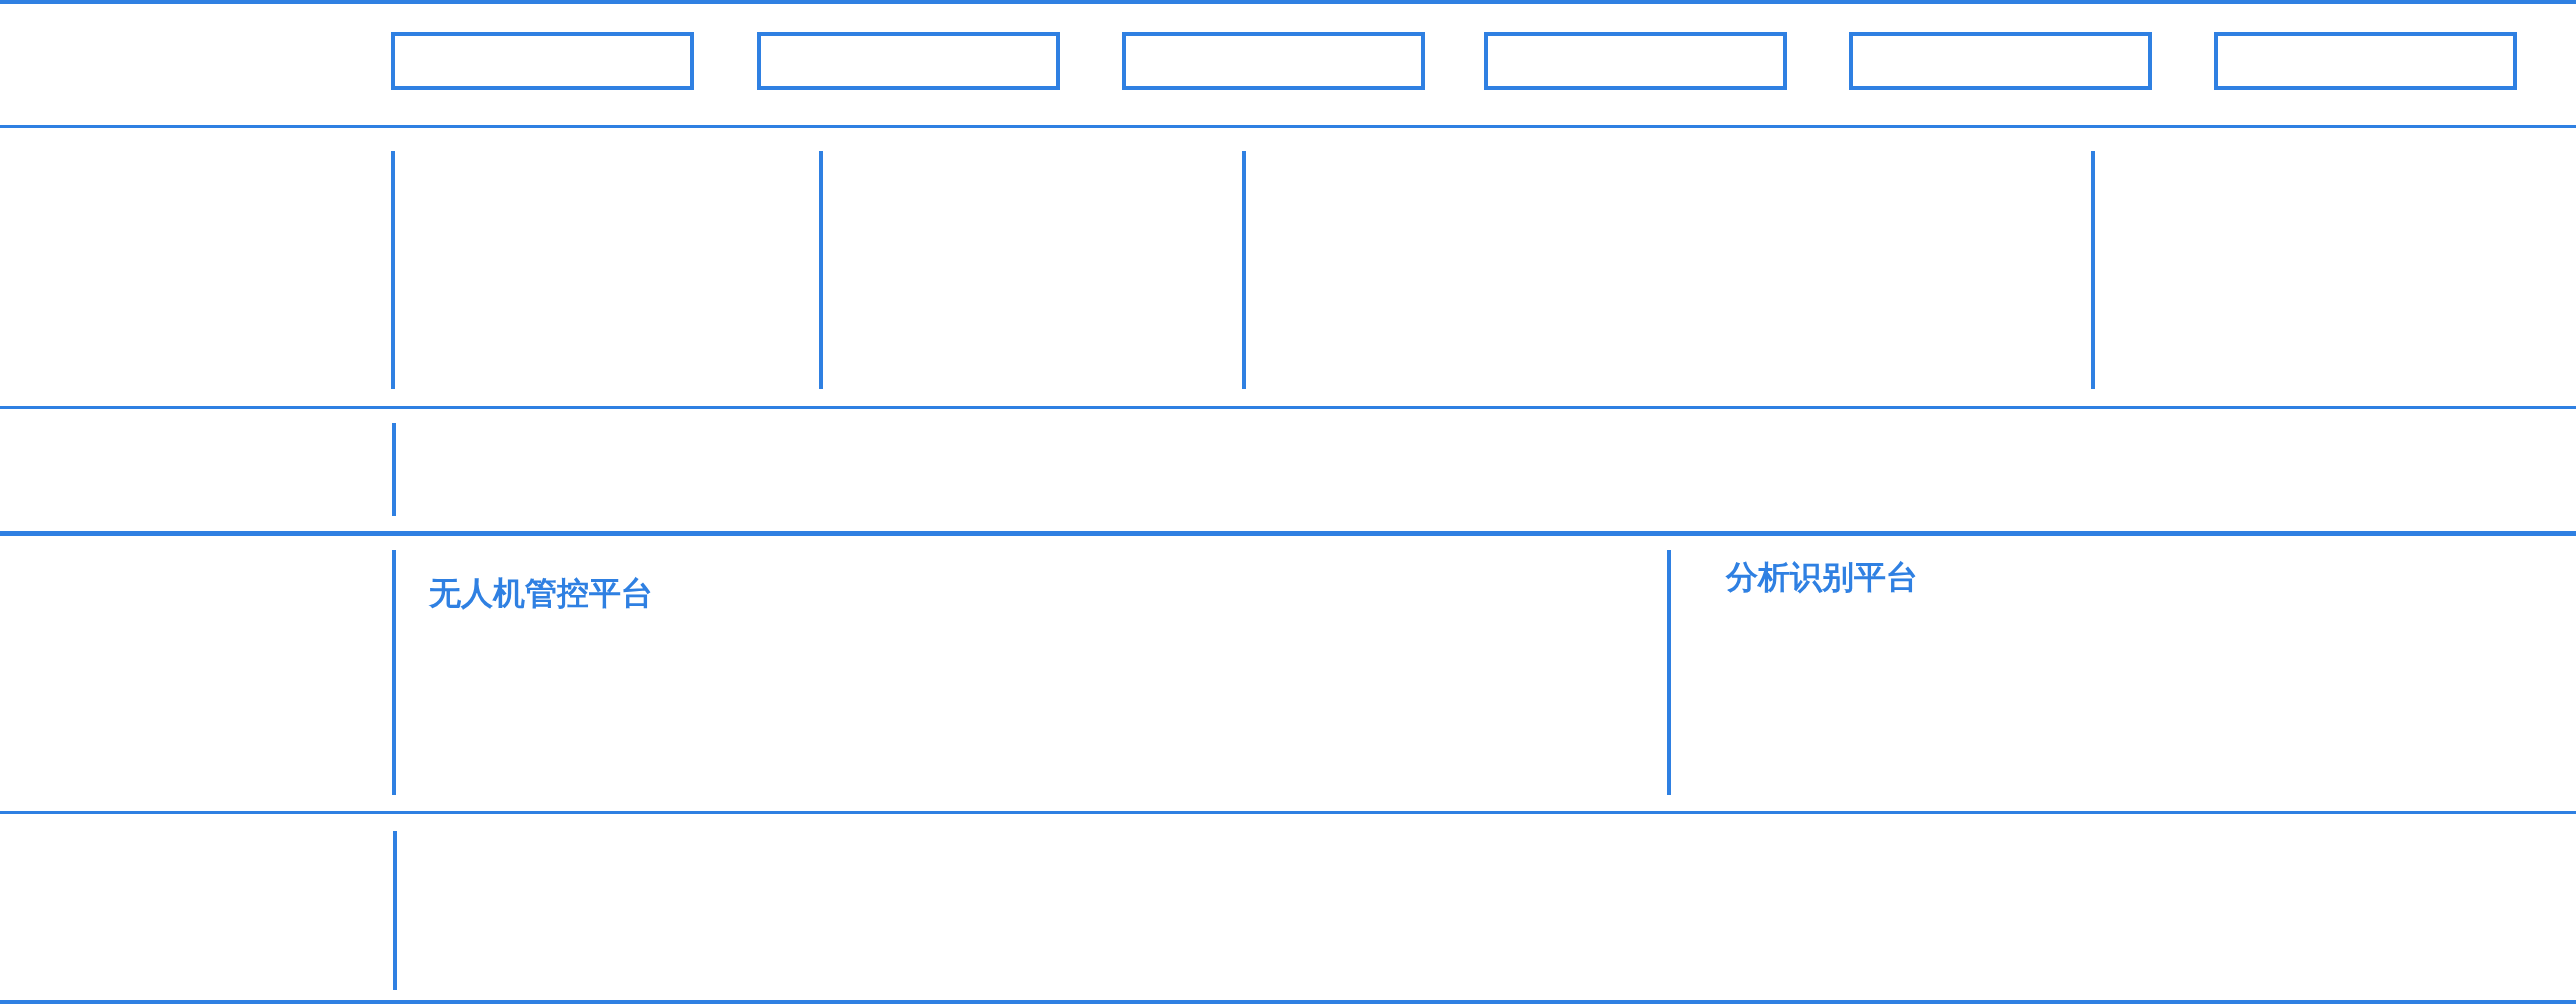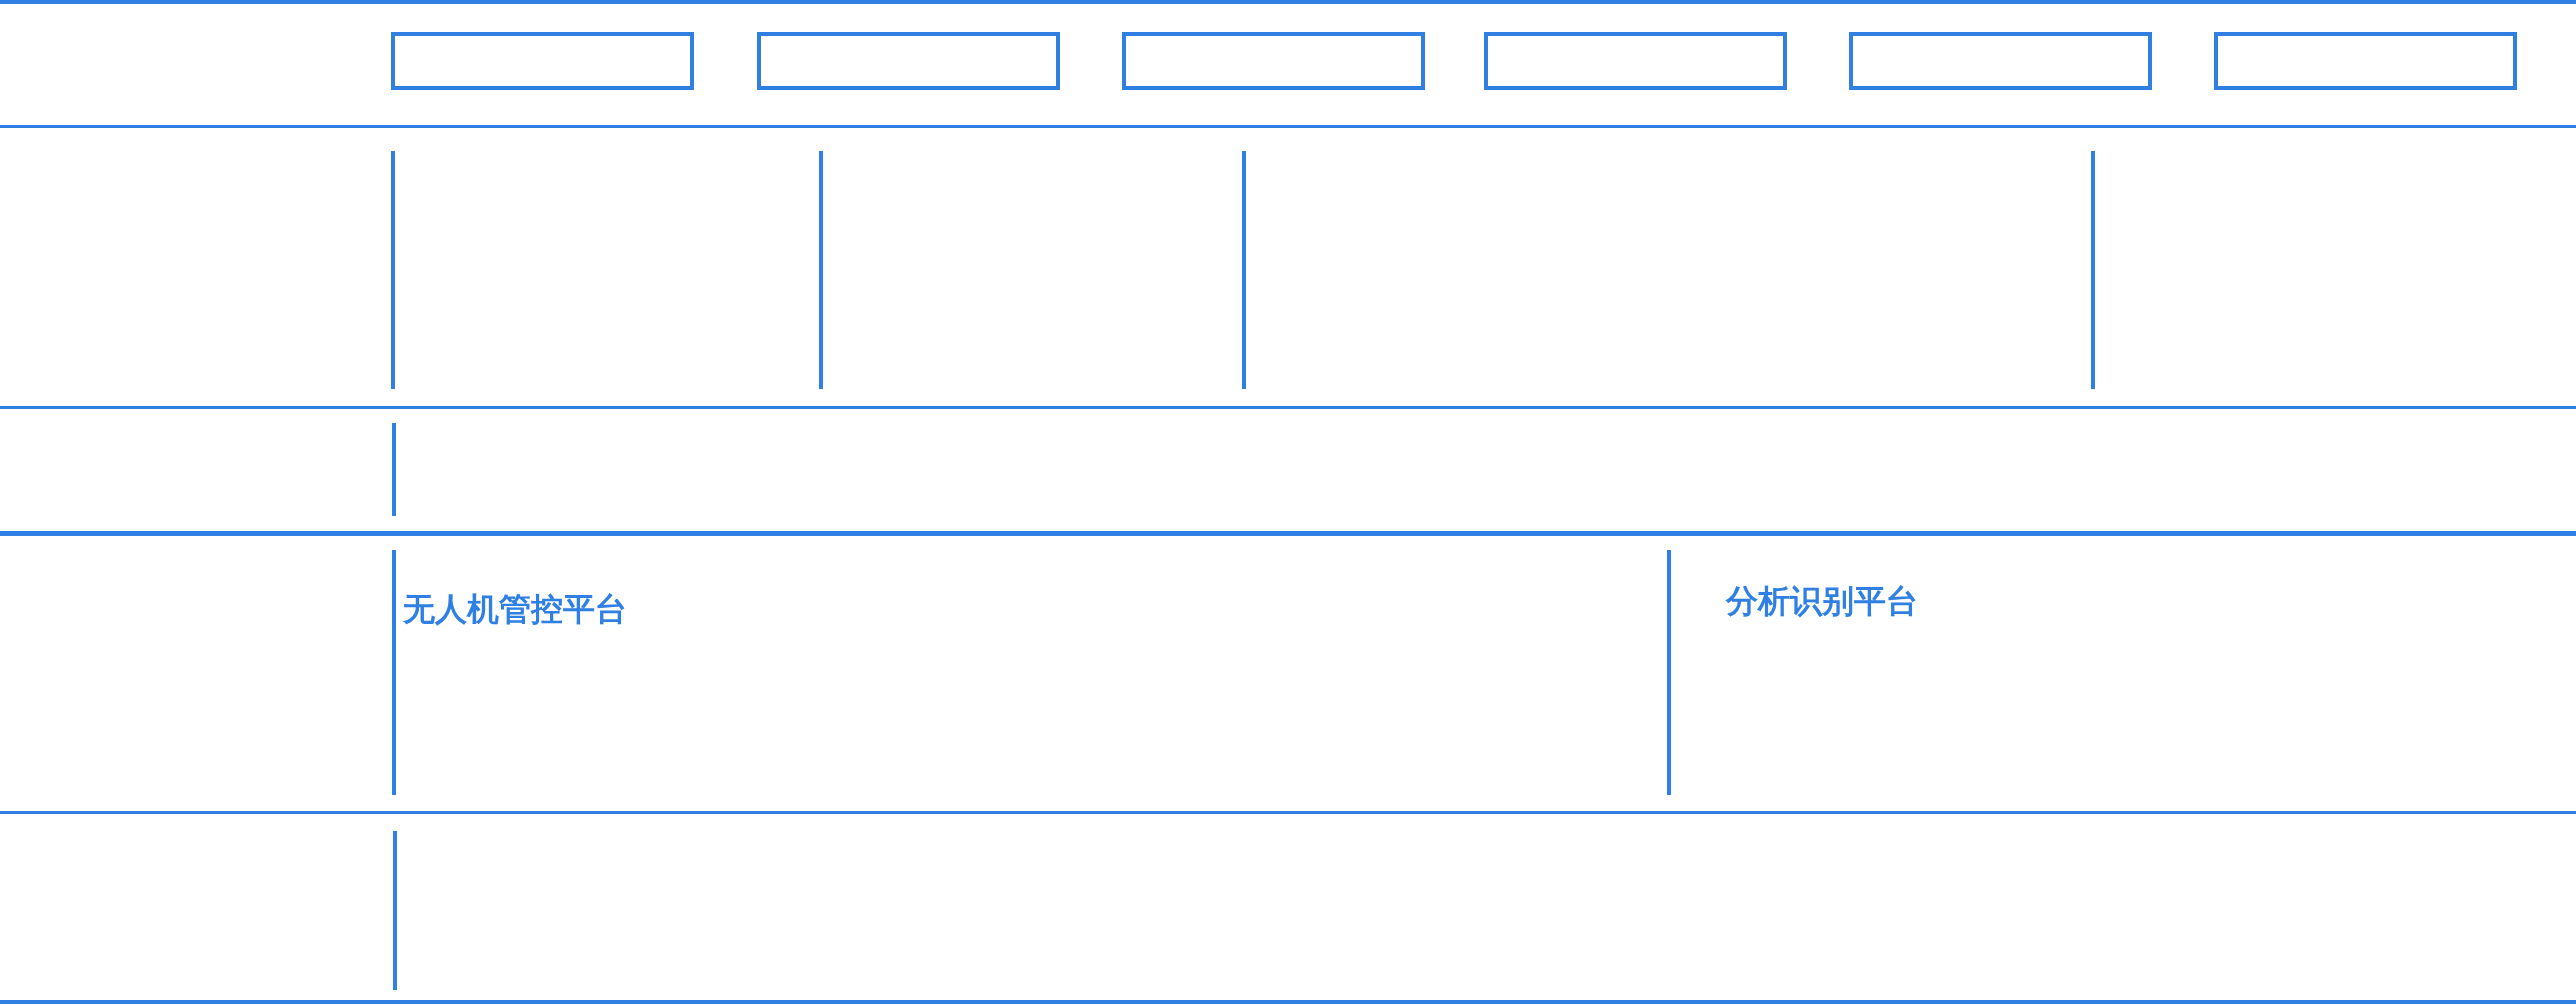--- a/index.html
+++ b/index.html
@@ -59,22 +59,22 @@
   .r1a { left: 391px; }
   .r1b { left: 819px; }
   .r1c { left: 1242px; }
   .r1d { left: 2091px; }
   .r2  { top: 423px; height: 93px; left: 392px; }
   .r3  { top: 550px; height: 245px; }
   .r3a { left: 392px; }
   .r3b { left: 1667px; }
   .r4  { top: 831px; height: 159px; left: 393px; }
   
-  .pl-uav      { left: 403px;  top: 577px; margin-top: 16px; }
-  .pl-analysis { left: 1726px; top: 585px; }
+  .pl-uav      { left: 429px;  top: 577px; }
+  .pl-analysis { left: 1726px; top: 561px; }
 </style>
 </head>
 <body>
 
 <div class="screen">
 
   <div class="hline hl-top"></div>
 
   <div class="navbox nb1"></div>
   <div class="navbox nb2"></div>

